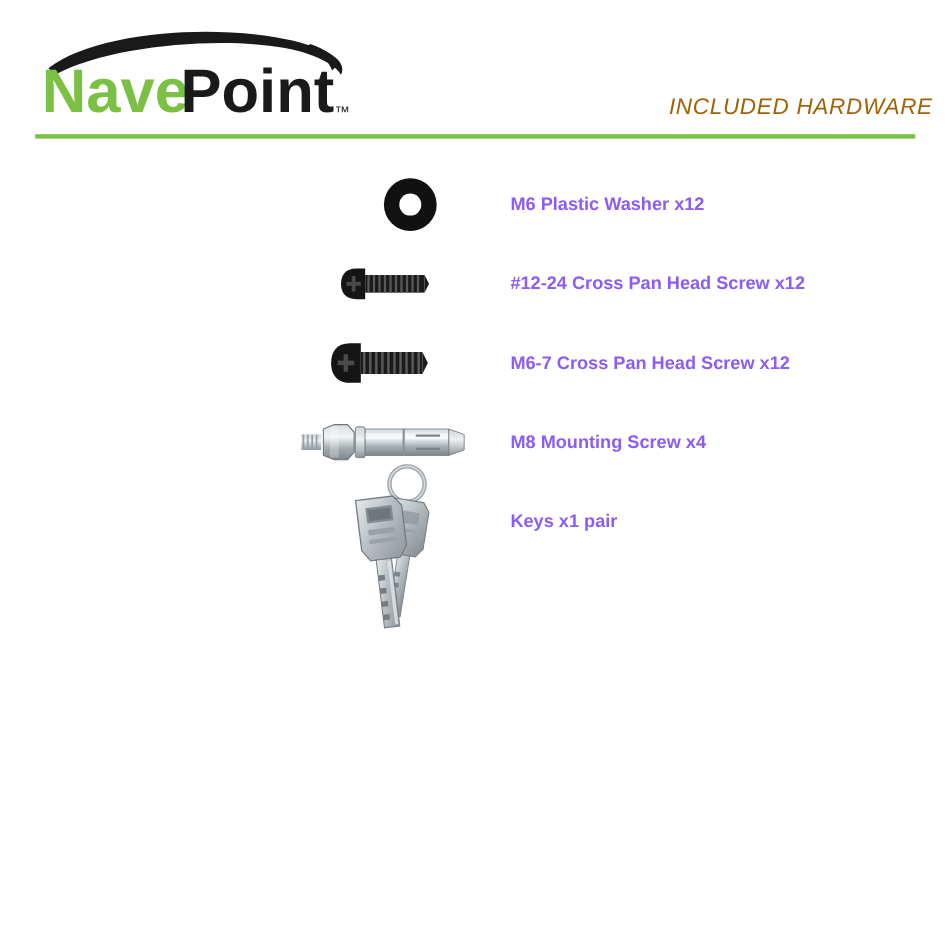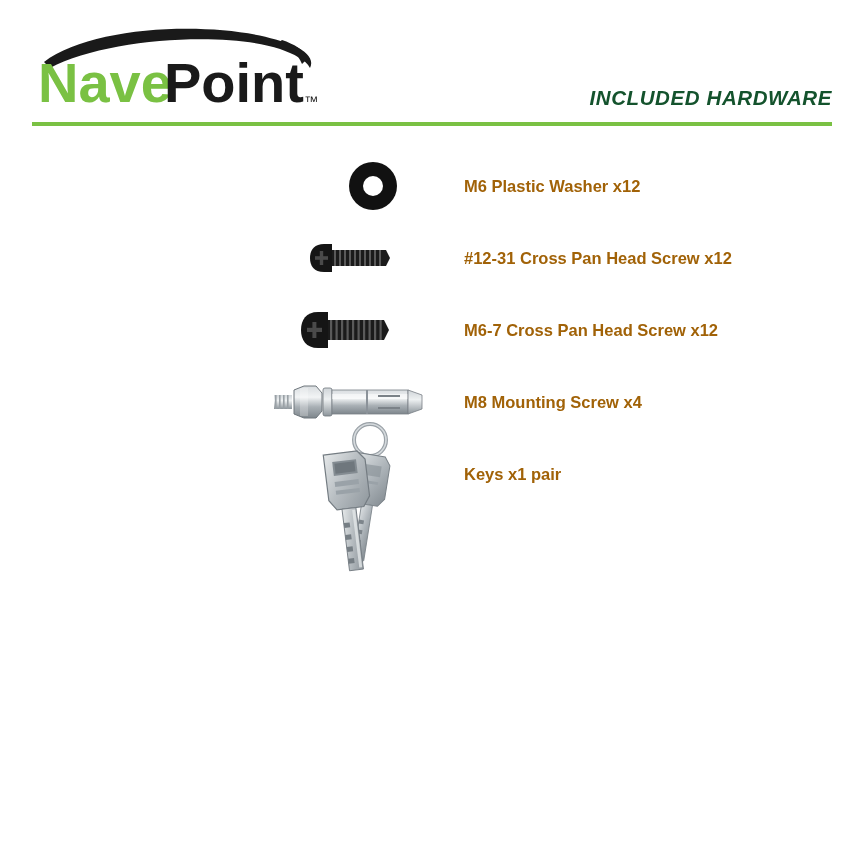--- a/index.html
+++ b/index.html
@@ -29,27 +29,27 @@
     position: absolute;
     left: 36px;
     top: 18px;
     width: 300px;
     height: 96px;
   }
   .logo-svg { display: block; }
 
   .header-title {
     position: absolute;
-    right: 32px;
+    right: 16px;
     top: 86px;
     font-size: 20.5px;
-    font-weight: bold;
+    font-weight: normal;
     font-style: italic;
     letter-spacing: 0.6px;
-    color: #14532d;
+    color: #a16207;
     white-space: nowrap;
   }
   .header-rule {
     position: absolute;
     left: 32px;
     right: 32px;
     top: 122px;
     height: 4px;
     background: #7ac143;
   }
@@ -70,21 +70,21 @@
   }
   .item-label {
     position: absolute;
     left: 464px;
     top: 0;
     height: 72px;
     display: flex;
     align-items: center;
     font-size: 16.5px;
     font-weight: bold;
-    color: #a16207;
+    color: #8b5cf6;
     white-space: nowrap;
   }
 
   
   .row-washer  { position: absolute; top: 22px;  left: 0; width: 864px; height: 72px; }
   .row-s1224   { position: absolute; top: 94px;  left: 0; width: 864px; height: 72px; }
   .row-m616    { position: absolute; top: 166px; left: 0; width: 864px; height: 72px; }
   .row-bolt    { position: absolute; top: 238px; left: 0; width: 864px; height: 72px; }
   .row-keys    { position: absolute; top: 310px; left: 0; width: 864px; height: 72px; padding-left: 44px; }
 
@@ -145,21 +145,21 @@
             <rect x="84" y="28" width="2" height="16"></rect>
             <rect x="89" y="28" width="2" height="16"></rect>
             <rect x="94" y="28" width="2" height="16"></rect>
             <rect x="99" y="28" width="2" height="16"></rect>
             <rect x="104" y="28" width="2" height="16"></rect>
             <rect x="109" y="28" width="2" height="16"></rect>
           </g>
           <path d="M116 28 L 116 44 L 120 36 Z" fill="#1b1b1b"></path>
         </svg>
       </div>
-      <div class="item-label">#12-31 Cross Pan Head Screw  x12</div>
+      <div class="item-label">#12-24 Cross Pan Head Screw  x12</div>
     </div>
 
     <div class="row-m616">
       <div class="item-art">
         <svg class="art-svg" width="170" height="72" viewBox="0 0 170 72" xmlns="http://www.w3.org/2000/svg" aria-hidden="true">
           <path d="M48 18 C 36 18, 31 26, 31 36 C 31 46, 36 54, 48 54 L 58 54 L 58 18 Z" fill="#151515"></path>
           <rect x="37" y="33.8" width="15" height="4.2" fill="#4a4a4a"></rect>
           <rect x="42.4" y="28" width="4" height="16" fill="#4a4a4a"></rect>
           <rect x="58" y="26" width="56" height="20" fill="#1b1b1b"></rect>
           <g fill="#5a5a5a">

